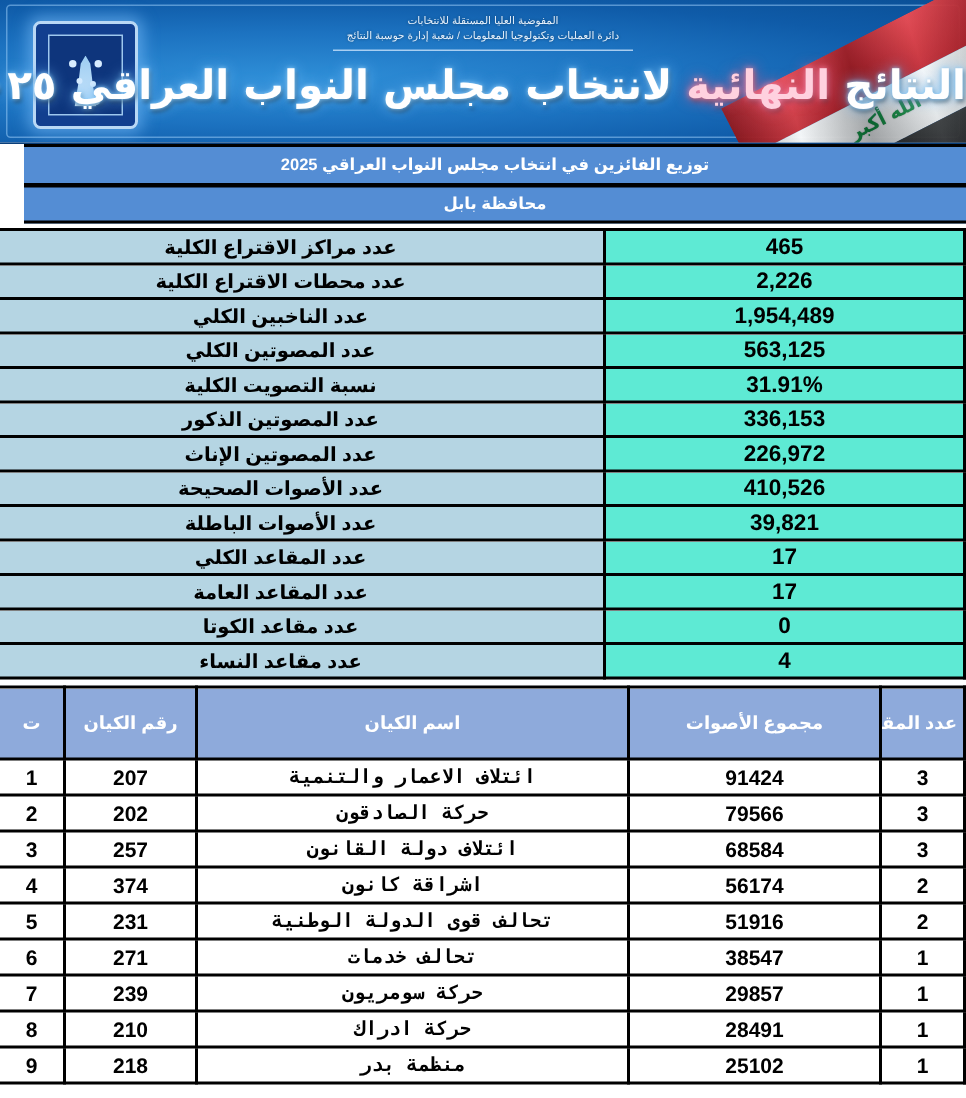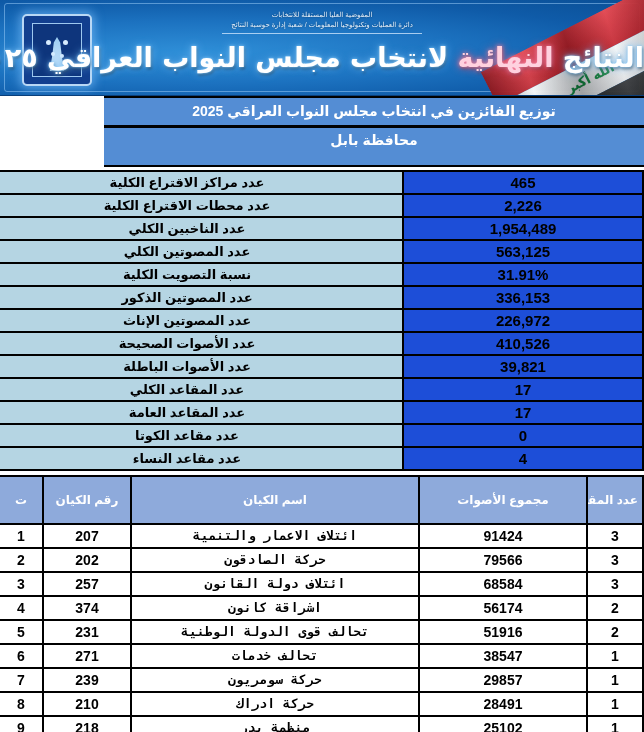--- a/index.html
+++ b/index.html
@@ -136,35 +136,35 @@
       0 0 9px #6fb8f3,
       1px 2px 3px rgba(0,0,0,.55);
   }
   .banner-title .accent {
     color: #ffd1df;
     text-shadow: 0 0 4px #ff8fae, 0 0 10px #e2567f, 1px 2px 3px rgba(0,0,0,.5);
   }
 
   
   .bar {
-    width: 540px;
+    width: 628px;
     box-sizing: border-box;
     background: #548dd4;
     color: #ffffff;
-    font-size: 14px;
+    font-size: 11px;
     font-weight: bold;
     text-align: center;
     border-top: 2px solid #000000;
     border-bottom: 2px solid #000000;
     padding: 5px 0 6px;
     white-space: nowrap;
   }
   .bar.second {
     border-top: 1px solid #000000;
-    padding: 4px 0 17px;
+    padding: 4px 0 5px;
   }
 
   
   table { border-collapse: collapse; }
   .stats {
     width: 644px;
     table-layout: fixed;
     margin-top: 3px;
   }
   .stats td {
@@ -176,21 +176,21 @@
     white-space: nowrap;
     overflow: hidden;
   }
   .stats .label-cell {
     background: #b5d5e3;
     color: #000000;
     text-align: center;
     width: 418px;
   }
   .stats .value-cell {
-    background: #1d4ed8;
+    background: #5eead4;
     color: #000000;
     text-align: center;
     width: 226px;
     font-size: 15px;
   }
 
   
   .results {
     width: 644px;
     table-layout: fixed;

